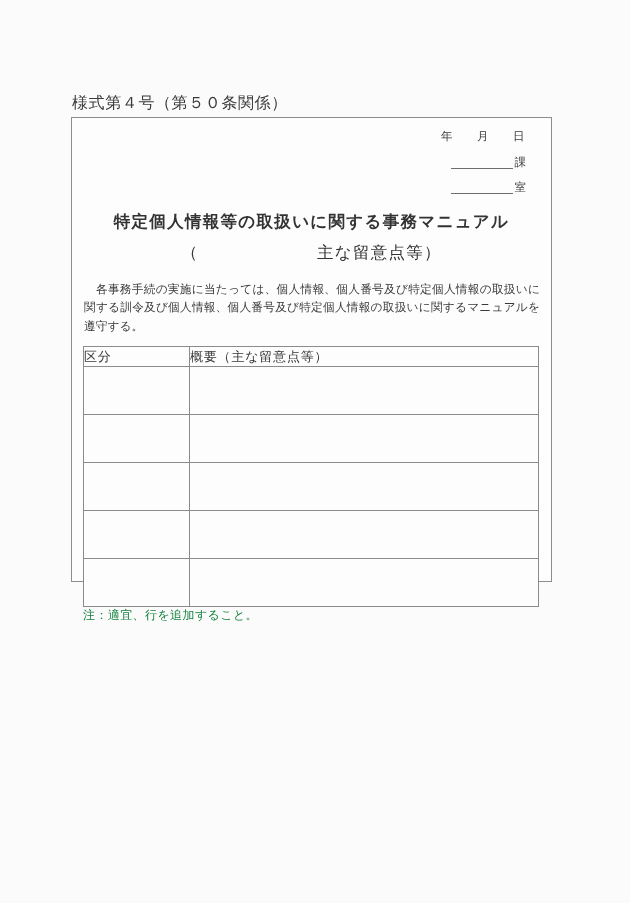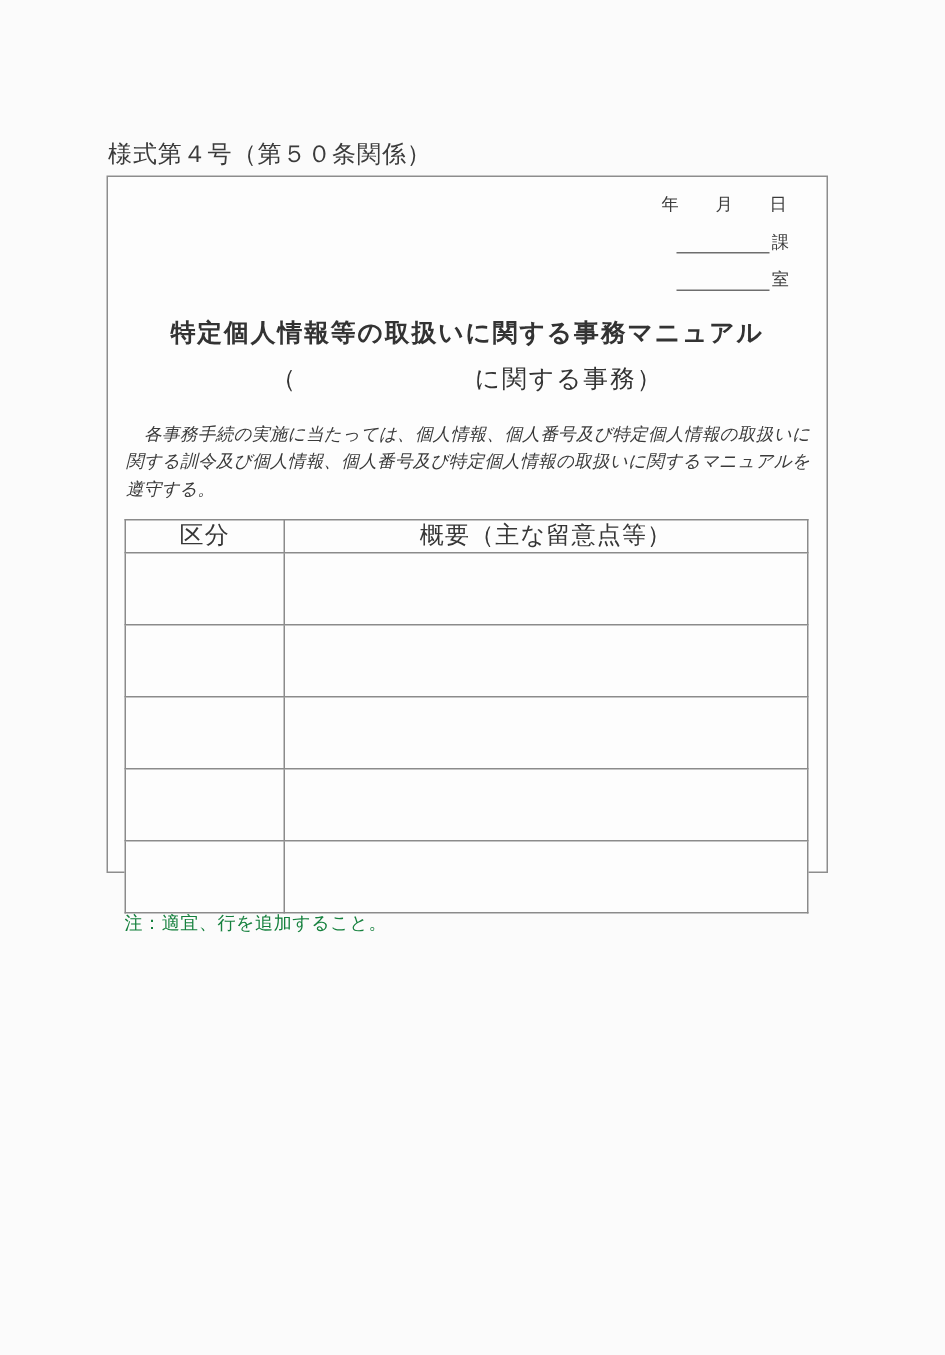--- a/index.html
+++ b/index.html
@@ -104,44 +104,43 @@
     position: absolute;
     left: 12px;
     right: 11px;
     top: 163px;
     font-size: 11.7px;
     line-height: 18.4px;
     color: #3a3a3a;
     text-align: justify;
     text-indent: 12px;
     letter-spacing: 0.05px;
-    font-style: italic;
   }
 
   
   .tbl {
     position: absolute;
     left: 11px;
     top: 228px;
     width: 456px;
     border-collapse: collapse;
     table-layout: fixed;
     background: #fdfdfd;
   }
   .tbl th, .tbl td {
     border: 1px solid #8b8b8b;
     padding: 0;
   }
   .tbl th {
     height: 19px;
     font-weight: normal;
-    font-size: 16px;
+    font-size: 13px;
     letter-spacing: 0.8px;
     color: #363636;
-    text-align: center;
+    text-align: left;
     vertical-align: middle;
   }
   .col-kubun { width: 105px; }
   .tbl td {
     height: 47px;
     vertical-align: top;
   }
 
   
   .note {
@@ -173,21 +172,21 @@
 
     <div class="meta-line">
       <div class="meta-rule"></div>
       <div class="meta-label">室</div>
     </div>
   </div>
 
   <div class="title-main">特定個人情報等の取扱いに関する事務マニュアル</div>
 
   <div class="title-sub">
-    <span>（</span><span class="gap"></span><span>に関する事務）</span>
+    <span>（</span><span class="gap"></span><span>主な留意点等）</span>
   </div>
 
   <div class="intro">各事務手続の実施に当たっては、個人情報、個人番号及び特定個人情報の取扱いに関する訓令及び個人情報、個人番号及び特定個人情報の取扱いに関するマニュアルを遵守する。</div>
 
   <table class="tbl">
     <thead>
       <tr>
         <th class="col-kubun">区分</th>
         <th>概要（主な留意点等）</th>
       </tr>

